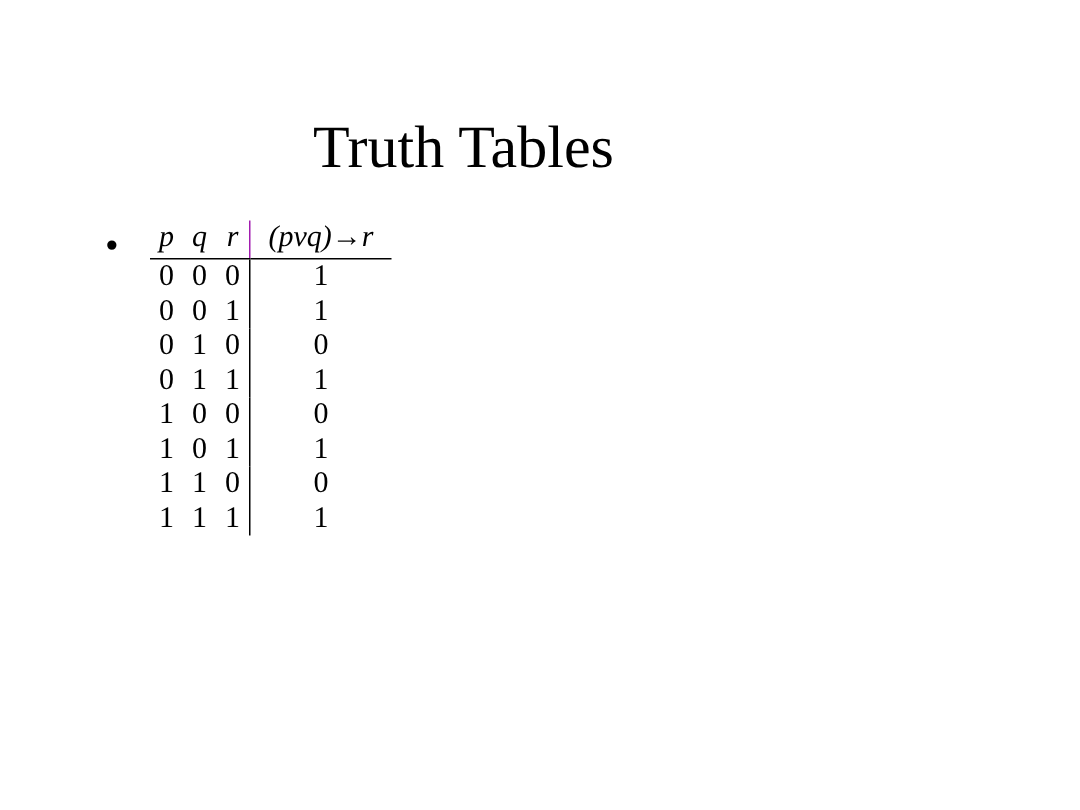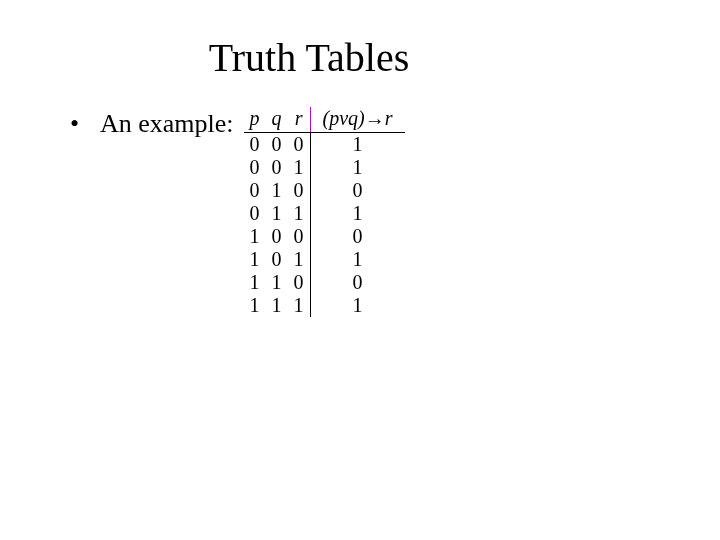--- a/index.html
+++ b/index.html
@@ -9,21 +9,21 @@
     height: 540px;
     background: #fff;
     font-family: "Times New Roman", Times, serif;
     color: #000;
   }
   .slide {
     width: 618px;
     height: 540px;
     position: relative;
     box-sizing: border-box;
-    padding: 34px 60px 40px 60px;
+    padding: 74px 60px 40px 60px;
     border-radius: 12px;
   }
   .title {
     text-align: center;
     font-size: 40px;
     margin-bottom: 28px;
   }
   .body {
     font-size: 26px;
     line-height: 1.15;
@@ -82,21 +82,20 @@
 </head>
 <body>
 
 <div class="slide">
   <div class="title">Truth Tables</div>
 
   <div class="body">
     <ul class="bullets">
       <li>
         <div class="example-row">
-          <span class="example-label">An example:</span>
           <table class="truth-table">
             <thead>
               <tr>
                 <th>p</th>
                 <th>q</th>
                 <th>r</th>
                 <th class="result">(pvq)→r</th>
               </tr>
             </thead>
             <tbody>

